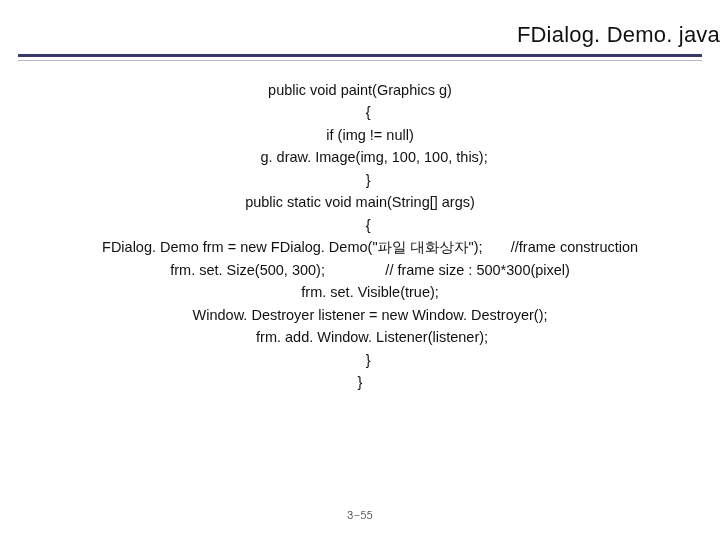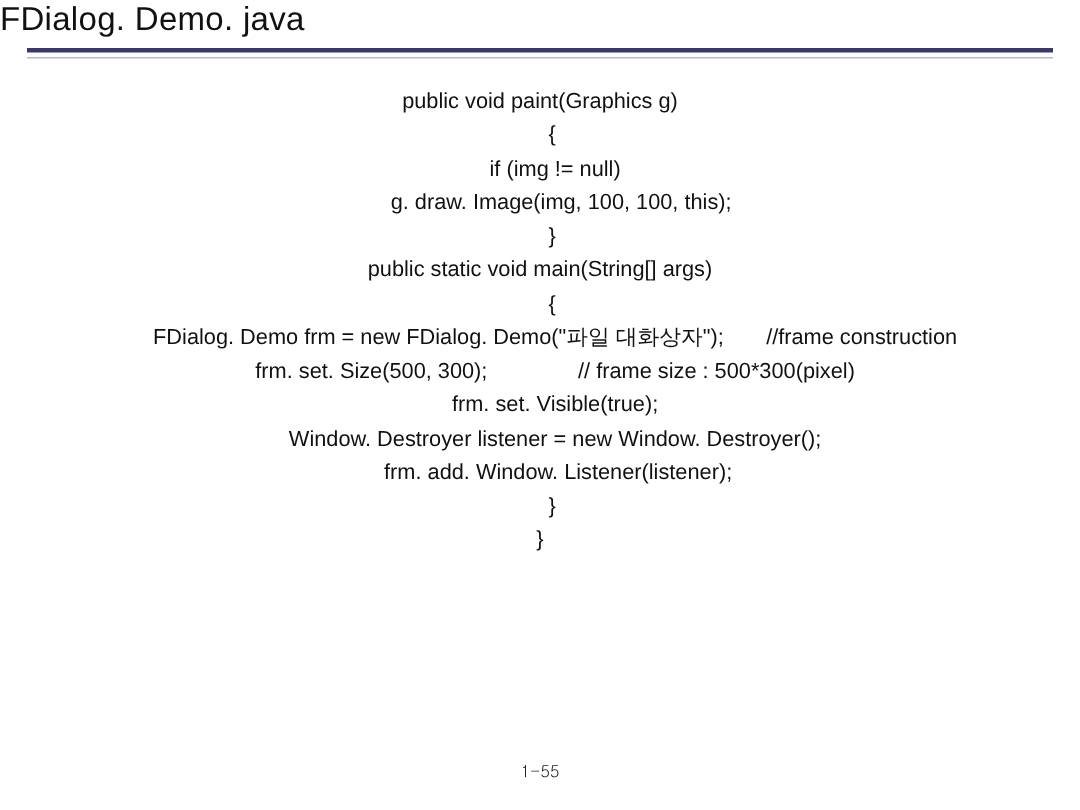--- a/index.html
+++ b/index.html
@@ -11,21 +11,22 @@
     font-family: "Tahoma", "Arial", sans-serif;
     color: #000;
   }
   .slide {
     width: 720px;
     height: 540px;
     position: relative;
     box-sizing: border-box;
   }
   .title-wrap {
-    text-align: left;
+    text-align: right;
+    padding-top: 22px;
   }
   .title {
     display: inline-block;
     font-size: 22px;
     font-weight: 400;
     color: #111;
     letter-spacing: 0.2px;
   }
   .title-rule {
     margin: 6px 18px 0 18px;
@@ -71,15 +72,15 @@
 public static void main(String[] args)
     {
      FDialog. Demo frm = new FDialog. Demo("파일 대화상자");       //frame construction
      frm. set. Size(500, 300);               // frame size : 500*300(pixel)
      frm. set. Visible(true);
      Window. Destroyer listener = new Window. Destroyer();
       frm. add. Window. Listener(listener);
     }
 }</div>
 
-  <div class="pagenum">1-55</div>
+  <div class="pagenum">3-55</div>
 
 </div>
 
 </body></html>

